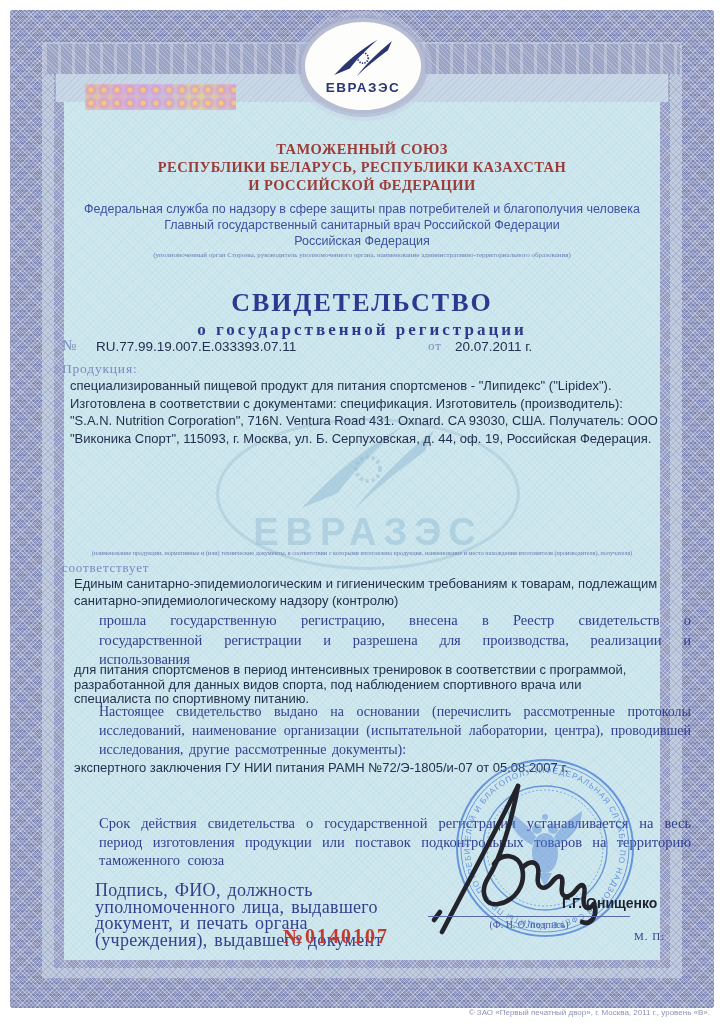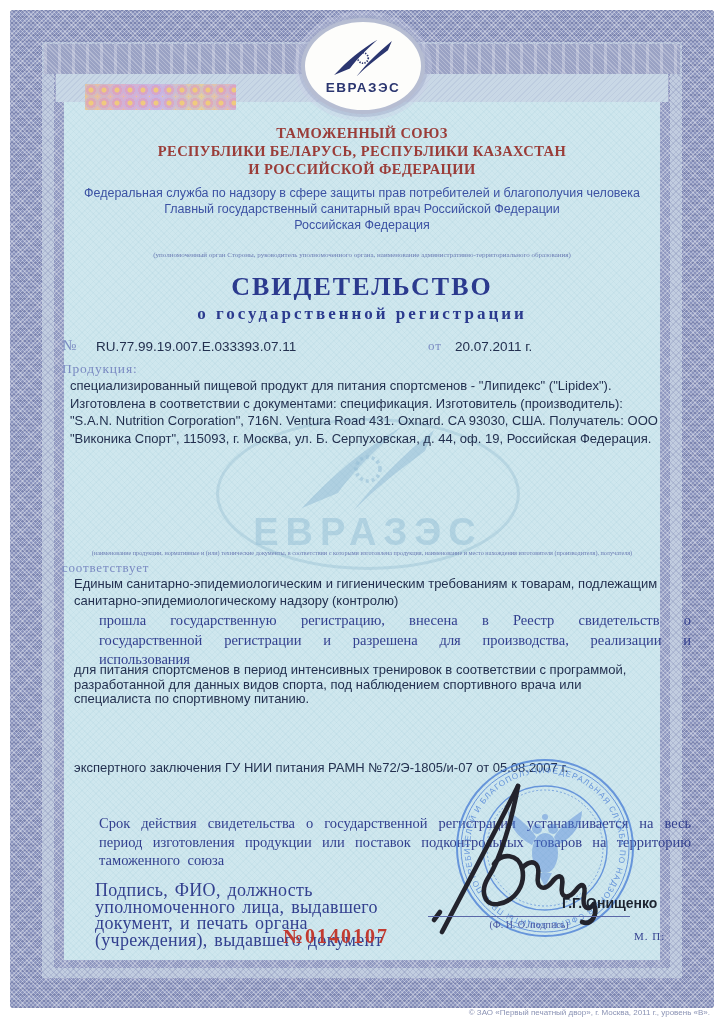--- a/index.html
+++ b/index.html
@@ -77,21 +77,21 @@
     position:absolute; left:216px; top:418px; width:304px; height:152px;
     border:3px solid rgba(150,190,210,.55); border-radius:50%;
     display:flex; flex-direction:column; align-items:center; justify-content:flex-start;
     opacity:.75; pointer-events:none;
   }
   .watermark .wm-text {
     font-family:"Liberation Sans", sans-serif; font-weight:bold;
     font-size:38px; letter-spacing:7px; color:rgba(140,185,210,.6); margin-top:-6px;
   }
   
-  .ctr { text-align:center; left:66px; right:66px; position:absolute; }
+  .ctr { text-align:center; left:66px; right:66px; position:absolute;margin-top:16px; }
   .red-head { font-weight:bold; font-size:14.5px; line-height:18px; color:#9a3c38; letter-spacing:.4px; }
   .authority { font-family:"Liberation Sans", sans-serif; font-size:12.5px; line-height:15.5px; color:#3b51a3; }
   .tiny-caption { position:absolute; text-align:center; white-space:nowrap; color:#6b7cb4; }
   .title-main { font-weight:bold; font-size:26px; letter-spacing:2px; color:#2b3a8e; }
   .title-sub { font-weight:bold; font-size:17px; letter-spacing:3px; color:#2b3a8e; }
   .faint-label { position:absolute; font-size:13.5px; color:#7a8ac2; letter-spacing:.8px; }
   .sans-val { position:absolute; font-family:"Liberation Sans", sans-serif; color:#23304f; }
   .serif-par { position:absolute; color:#33408f; text-align:justify;margin-left:33px; }
   .sig-name { position:absolute; font-family:"Liberation Sans", sans-serif; font-weight:700; color:#1d2430; font-size:14px; }
   .blank-no { position:absolute; font-size:20px; font-weight:bold; letter-spacing:2px; color:#c23a30; }
@@ -162,20 +162,21 @@
   <div class="sans-val" style="left:70px; top:377px; width:592px; font-size:13px; line-height:17.5px;">специализированный пищевой продукт для питания спортсменов - "Липидекс" ("Lipidex"). Изготовлена в соответствии с документами: спецификация. Изготовитель (производитель): "S.A.N. Nutrition Corporation", 716N. Ventura Road 431. Oxnard. CA 93030, США.  Получатель: ООО "Виконика Спорт", 115093, г. Москва, ул. Б. Серпуховская, д. 44, оф. 19, Российская Федерация.</div>
 
   <div class="tiny-caption" style="top:549px; left:40px; right:40px; font-size:6.2px;">(наименование продукции, нормативные и (или) технические документы, в соответствии с которыми изготовлена продукция, наименование и место нахождения изготовителя (производителя), получателя)</div>
 
   <div class="faint-label" style="left:62px; top:560px; font-size:13px;">соответствует</div>
   <div class="sans-val" style="left:74px; top:575px; width:584px; font-size:13px; line-height:17px;">Единым санитарно-эпидемиологическим и гигиеническим требованиям к товарам, подлежащим санитарно-эпидемиологическому надзору (контролю)</div>
 
   <div class="serif-par" style="left:66px; top:611px; width:592px; font-size:14.5px; line-height:19.5px; word-spacing:5px;">прошла государственную регистрацию, внесена в Реестр свидетельств о государственной регистрации и разрешена для производства, реализации и использования</div>
   <div class="sans-val" style="left:74px; top:663px; width:588px; font-size:13px; line-height:14.5px;">для питания спортсменов в период интенсивных тренировок в соответствии с программой, разработанной для данных видов спорта, под наблюдением спортивного врача или специалиста по спортивному питанию.</div>
 
+  <div class="serif-par" style="left:66px; top:702px; width:592px; font-size:14px; line-height:19px; word-spacing:2px;">Настоящее свидетельство выдано на основании (перечислить рассмотренные протоколы исследований, наименование организации (испытательной лаборатории, центра), проводившей исследования, другие рассмотренные документы):</div>
   <div class="sans-val" style="left:74px; top:760px; width:588px; font-size:13px;">экспертного заключения ГУ НИИ питания РАМН №72/Э-1805/и-07 от 05.08.2007 г.</div>
 
   <div class="serif-par" style="left:66px; top:814px; width:592px; font-size:14.5px; line-height:18.5px; word-spacing:4px;">Срок действия свидетельства о государственной регистрации устанавливается на весь период изготовления продукции или поставок подконтрольных товаров на территорию таможенного союза</div>
 
   <svg class="stamp" width="190" height="190" viewBox="0 0 190 190">
     <circle cx="95" cy="95" r="88" fill="none" stroke="#4a7fd6" stroke-width="2"></circle>
     <circle cx="95" cy="95" r="84" fill="none" stroke="#4a7fd6" stroke-width="1"></circle>
     <circle cx="95" cy="95" r="62" fill="none" stroke="#4a7fd6" stroke-width="1.4"></circle>
     <circle cx="95" cy="95" r="58" fill="none" stroke="#4a7fd6" stroke-width=".8" stroke-dasharray="2 2"></circle>
     <defs>

